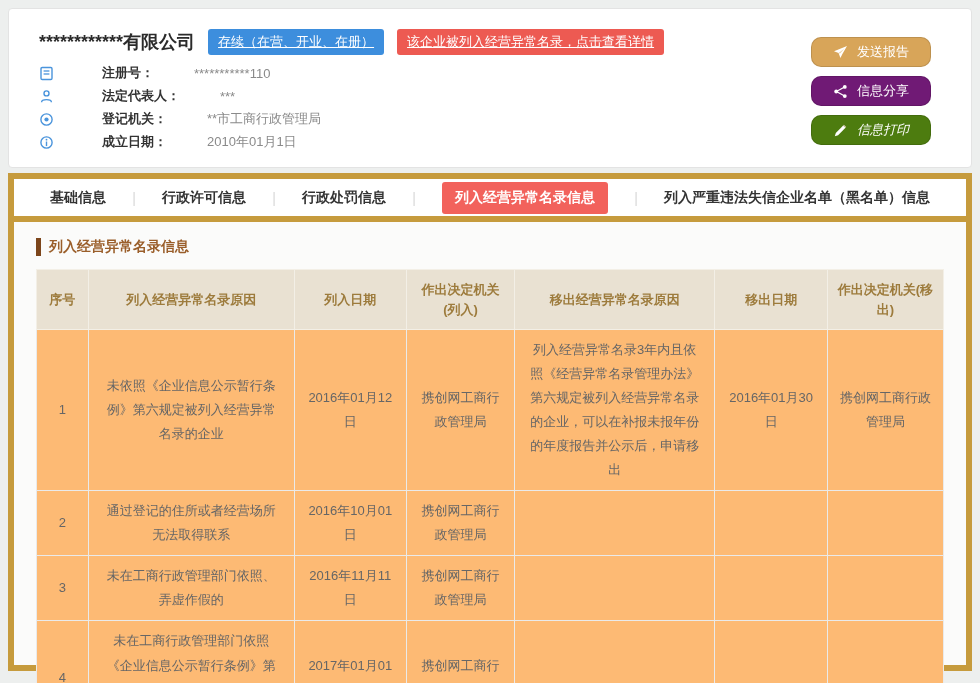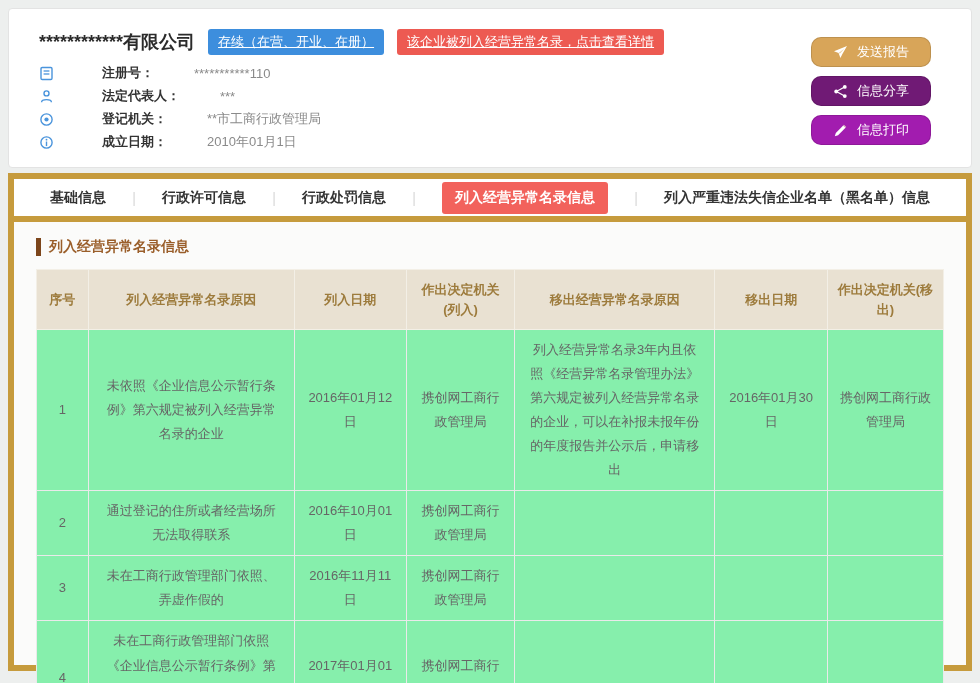--- a/index.html
+++ b/index.html
@@ -34,21 +34,21 @@
   .actions { position:absolute; top:28px; right:40px; display:flex; flex-direction:column; gap:9px; }
   .act-btn {
     width:120px; height:30px; border:none; border-radius:10px;
     color:#fff; font-size:13px; display:flex; align-items:center; justify-content:center;
     gap:9px; cursor:pointer; font-family:inherit;
     box-shadow:inset 0 0 0 1px rgba(0,0,0,.12);
   }
   .act-btn .ico { width:15px; height:15px; }
   .act-send  { background:#d8a559; }
   .act-share { background:#701a75; }
-  .act-print { background:#a21caf; }
+  .act-print { background:#4d7c0f;font-style:italic; }
 
   
   .panel {
     margin-top:5px;
     border:6px solid #c69b3d;
     background:#fbfbfa;
     height:498px;
   }
   .tab-bar {
     background:#fff;
@@ -70,21 +70,21 @@
 
   
   table { width:100%; border-collapse:collapse; background:#fff; table-layout:fixed; }
   th {
     background:#e9e1d2; color:#9d7b3c; font-size:13px; font-weight:bold;
     padding:10px 6px; border:1px solid #f3efe6; line-height:1.5; text-align:center;
   }
   td {
     font-size:13px; color:#666; border:1px solid #eaeaea;
     padding:8px 12px; text-align:center; vertical-align:middle; line-height:1.85;
-    background:#86efac;
+    background:#fdba74;
   }
 </style>
 </head>
 <body>
 
 <div class="top-card">
   <div class="title-row">
     <span class="company-name">************有限公司</span>
     <span class="badge badge-blue">存续（在营、开业、在册）</span>
     <span class="badge badge-red">该企业被列入经营异常名录，点击查看详情</span>

